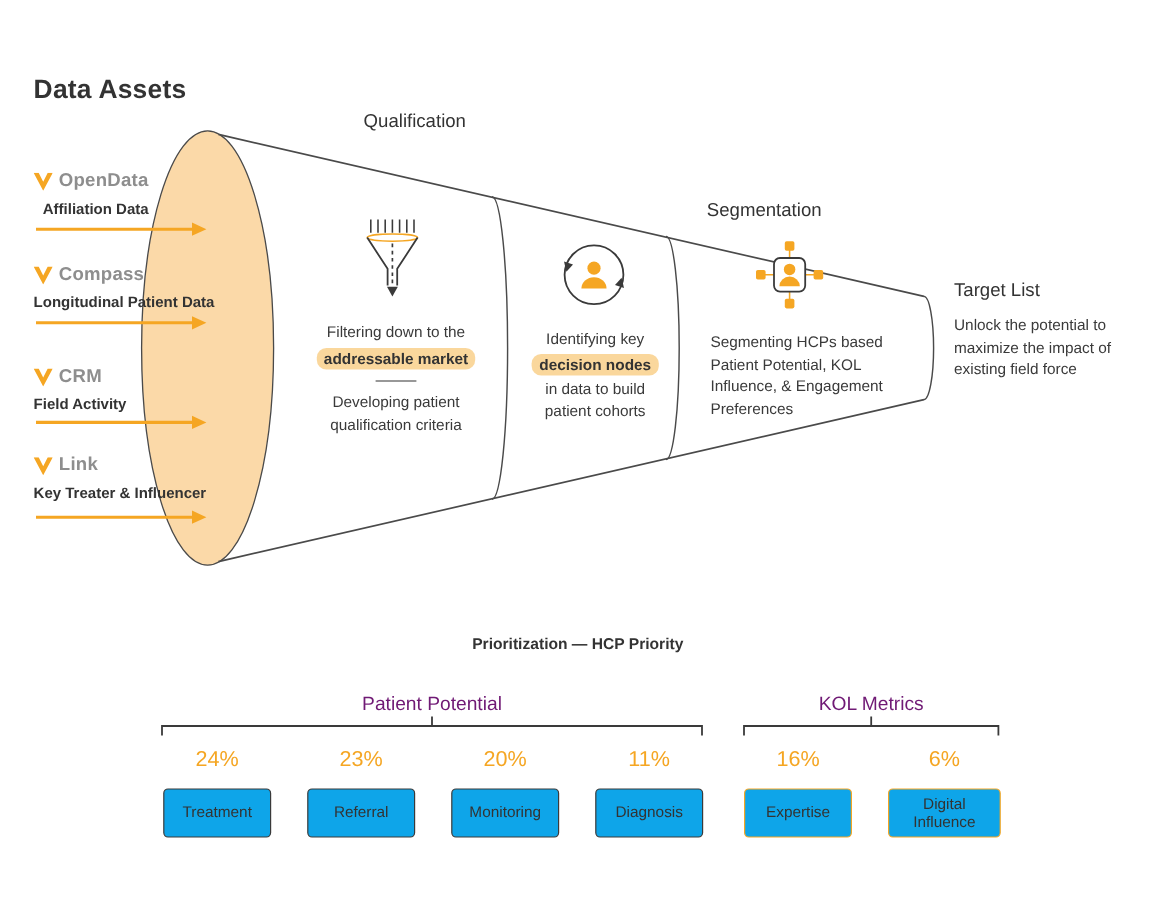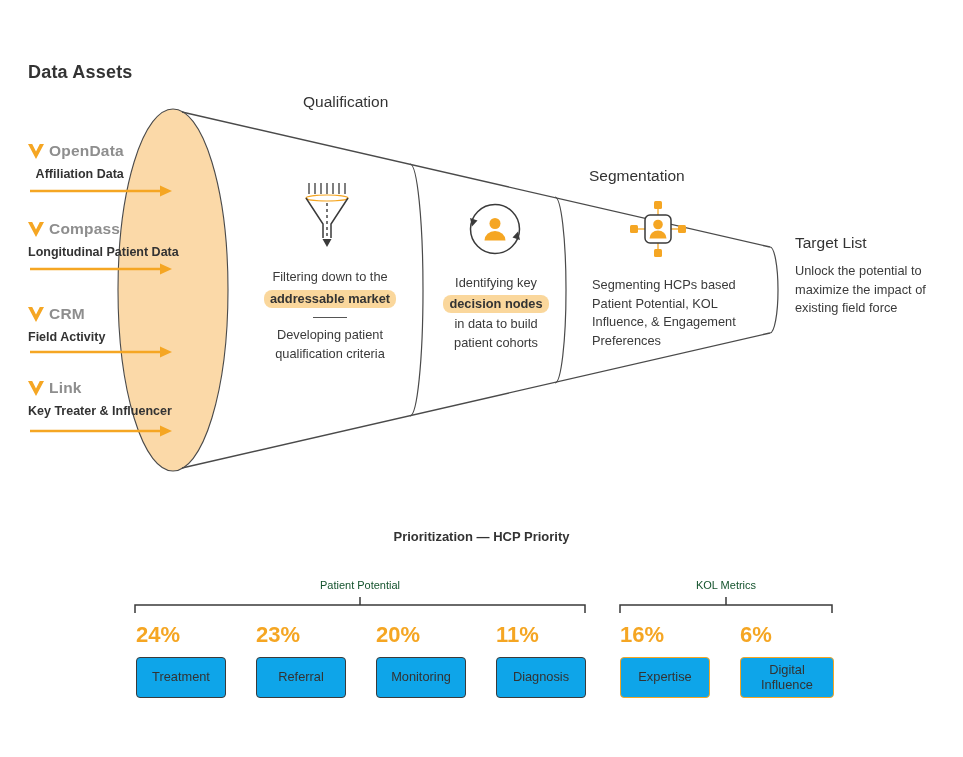--- a/index.html
+++ b/index.html
@@ -1,33 +1,33 @@
 <!DOCTYPE html>
 <html><head>
 <meta charset="utf-8">
 <style>
   * { margin:0; padding:0; box-sizing:border-box; }
   html,body { background:#ffffff; }
   body { font-family:"Liberation Sans", sans-serif; }
   .canvas { position:relative; width:963px; height:757px; background:#fff; overflow:hidden; color:#3a3a3a; }
   .abs { position:absolute; }
   svg.layer { position:absolute; left:0; top:0; }
-  .section-title { font-size:18px; font-weight:700; color:#333; letter-spacing:.2px; }
+  .section-title { font-size:22px; font-weight:700; color:#333; letter-spacing:.2px; }
   .stage-title { font-size:15.5px; font-weight:400; color:#333; }
   .asset { position:absolute; left:28px; }
   .logo-row { display:flex; align-items:center; gap:5px; }
   .product { font-size:15.5px; font-weight:700; color:#8e8e8e; letter-spacing:.2px; }
   .asset-label { margin-top:7px; font-size:12.5px; font-weight:700; color:#333;text-align:right; }
   .stage-text { font-size:12.8px; line-height:1.45; color:#3a3a3a; }
   .center { text-align:center; }
   .hl { display:inline-block; font-weight:700; color:#333; background:rgba(245,166,35,.45); border-radius:8px; padding:0 6px; }
   .mini-divider { width:34px; border-top:1.6px solid #555; margin:9px auto 8px auto; }
   .prio-title { font-size:13px; font-weight:700; text-align:center; color:#333; }
-  .group-label { font-size:11px; text-align:center; color:#14532d; }
-  .pct { font-size:22px; font-weight:700; color:#f5a623; text-align:left; }
+  .group-label { font-size:16px; text-align:center; color:#701a75; }
+  .pct { font-size:18px; font-weight:400; color:#f5a623; text-align:center; }
   .pbox { position:absolute; top:657px; height:41px; border:1.6px solid #3a3a3a; border-radius:4px; background:#0ea5e9;
           display:flex; align-items:center; justify-content:center; text-align:center;
           font-size:12.8px; line-height:1.15; color:#333; padding:0 6px; }
   .pbox.orange { border-color:#f5a623; }
 </style>
 </head>
 <body>
 
 <div class="canvas">
 

